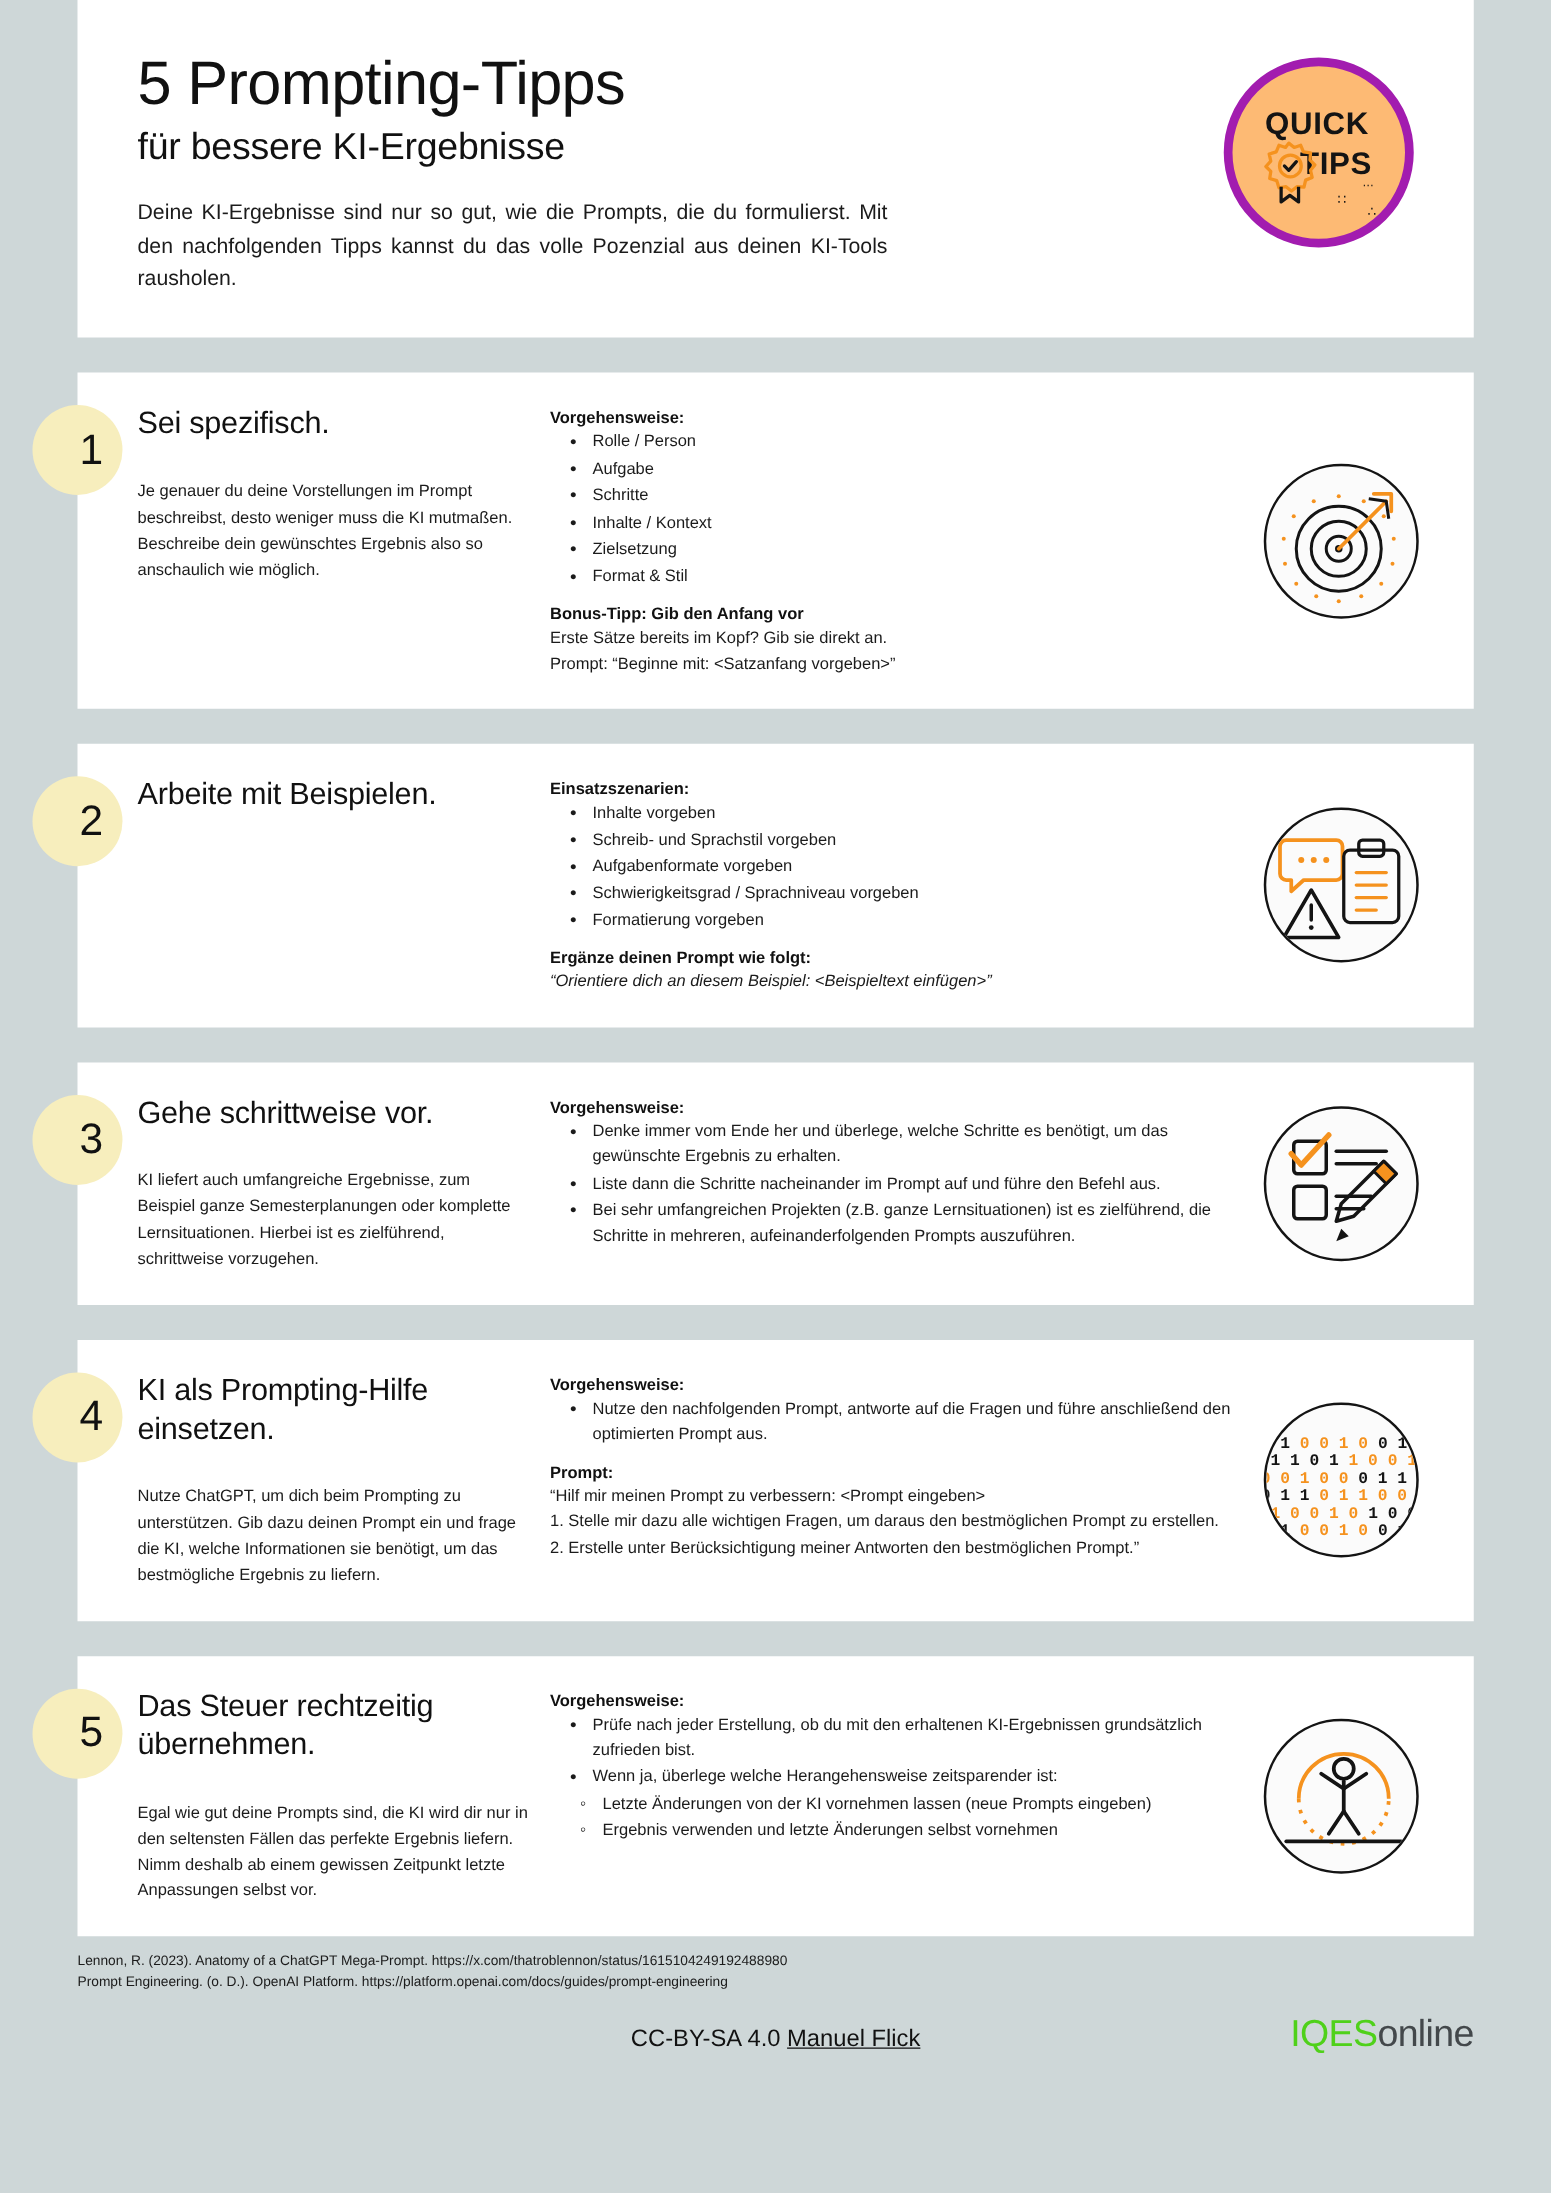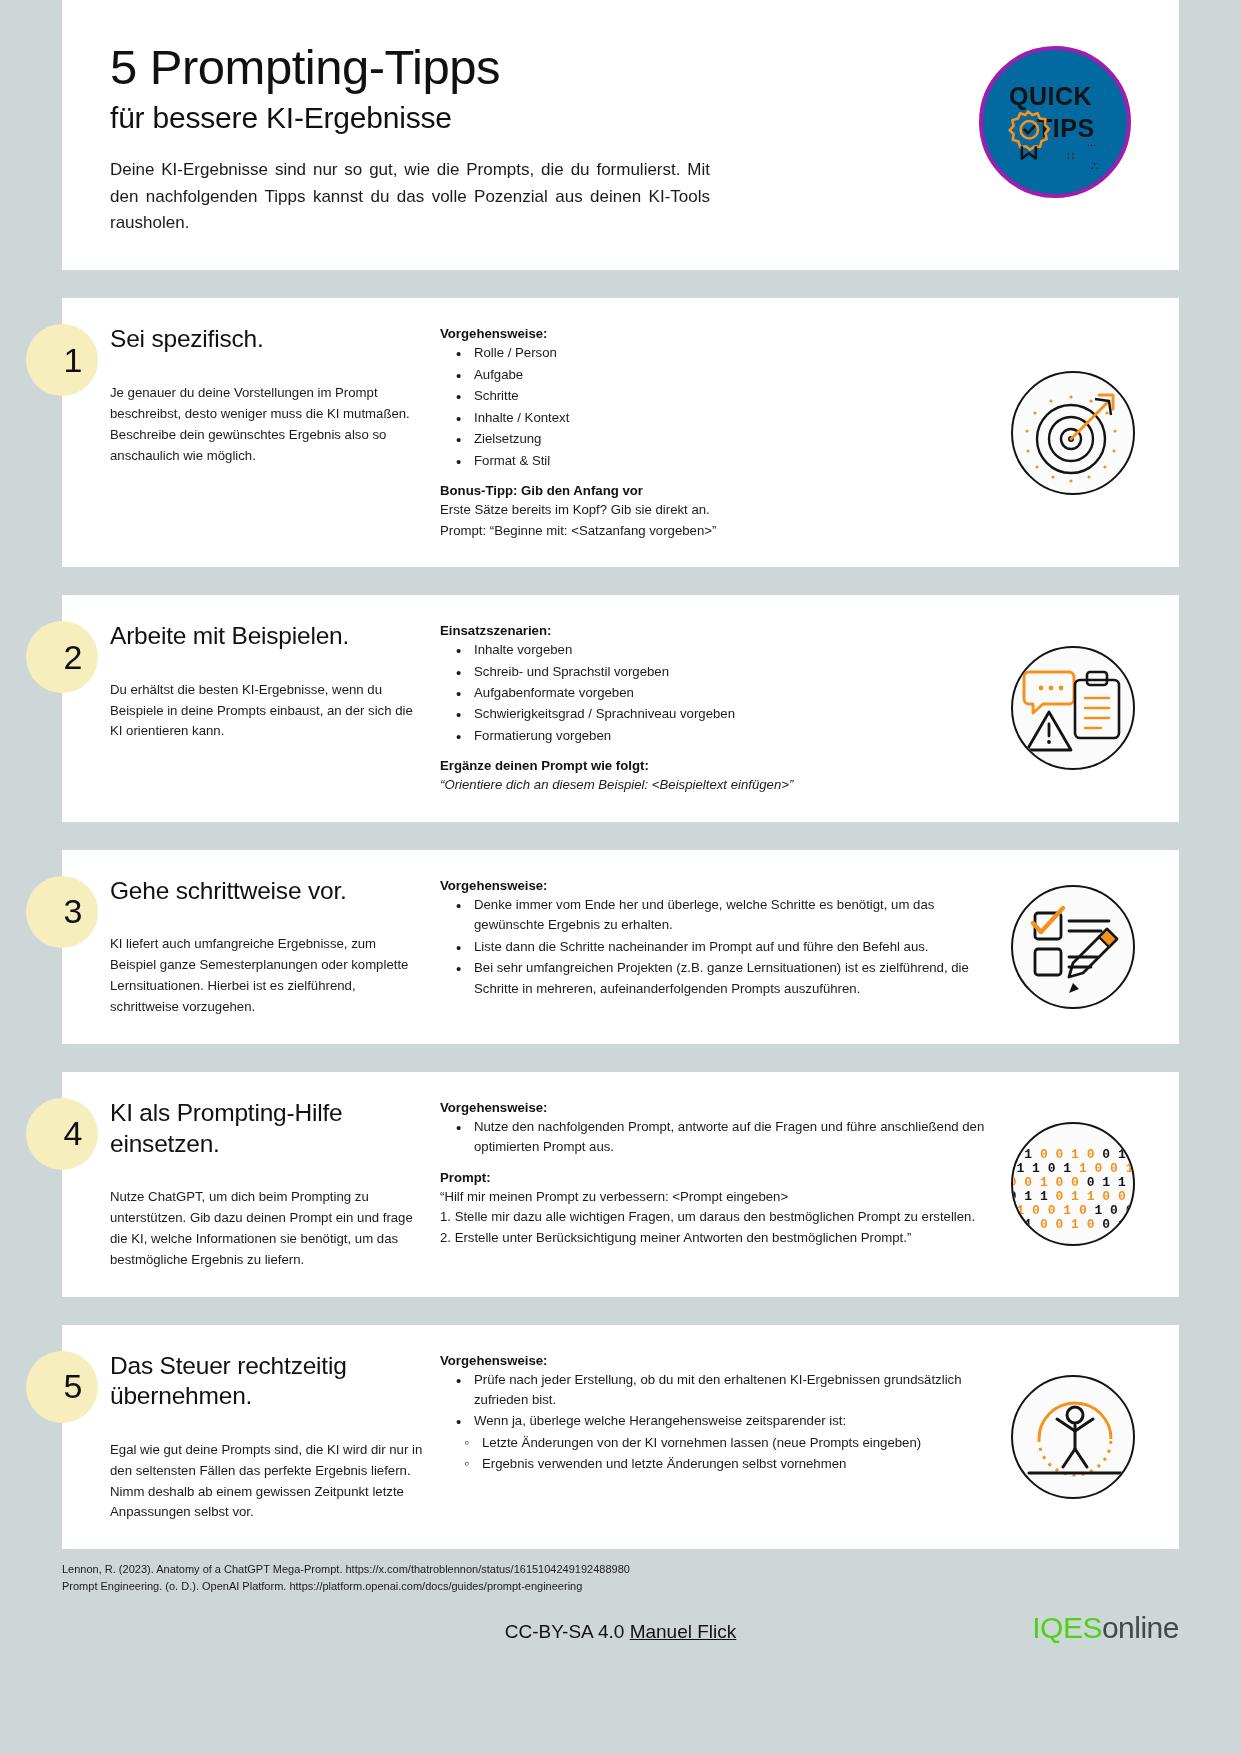--- a/index.html
+++ b/index.html
@@ -51,23 +51,23 @@
     line-height: 1.55;
     color: #1b1b1b;
     max-width: 600px;
     text-align: justify;
   }
 
   
   .badge {
     width: 152px; height: 152px;
     flex: 0 0 152px;
-    border: 4px solid #a21caf;
+    border: 7px solid #a21caf;
     border-radius: 50%;
-    background: #0369a1;
+    background: #fdba74;
     position: relative;
     margin-top: 4px;
   }
   .badge-word {
     position: absolute;
     font-weight: 700;
     color: #141414;
     letter-spacing: 0.5px;
   }
   .badge-quick { top: 32px; left: 26px; font-size: 25px; }
@@ -288,21 +288,20 @@
           <path d="M82 26 L96 28 L98 42" stroke="#141414" stroke-width="2.4" fill="none" stroke-linejoin="round"></path>
         </svg>
       </div>
     </div>
   </div>
 
   <div class="card tip">
     <div class="num-bubble">2</div>
     <div class="tip-left">
       <div class="tip-title">Arbeite mit Beispielen.</div>
-      <div class="tip-desc">Du erhältst die besten KI-Ergebnisse, wenn du Beispiele in deine Prompts einbaust, an der sich die KI orientieren kann.</div>
     </div>
     <div class="tip-mid">
       <div class="lbl">Einsatzszenarien:</div>
       <ul class="bul">
         <li>Inhalte vorgeben</li>
         <li>Schreib- und Sprachstil vorgeben</li>
         <li>Aufgabenformate vorgeben</li>
         <li>Schwierigkeitsgrad / Sprachniveau vorgeben</li>
         <li>Formatierung vorgeben</li>
       </ul>

